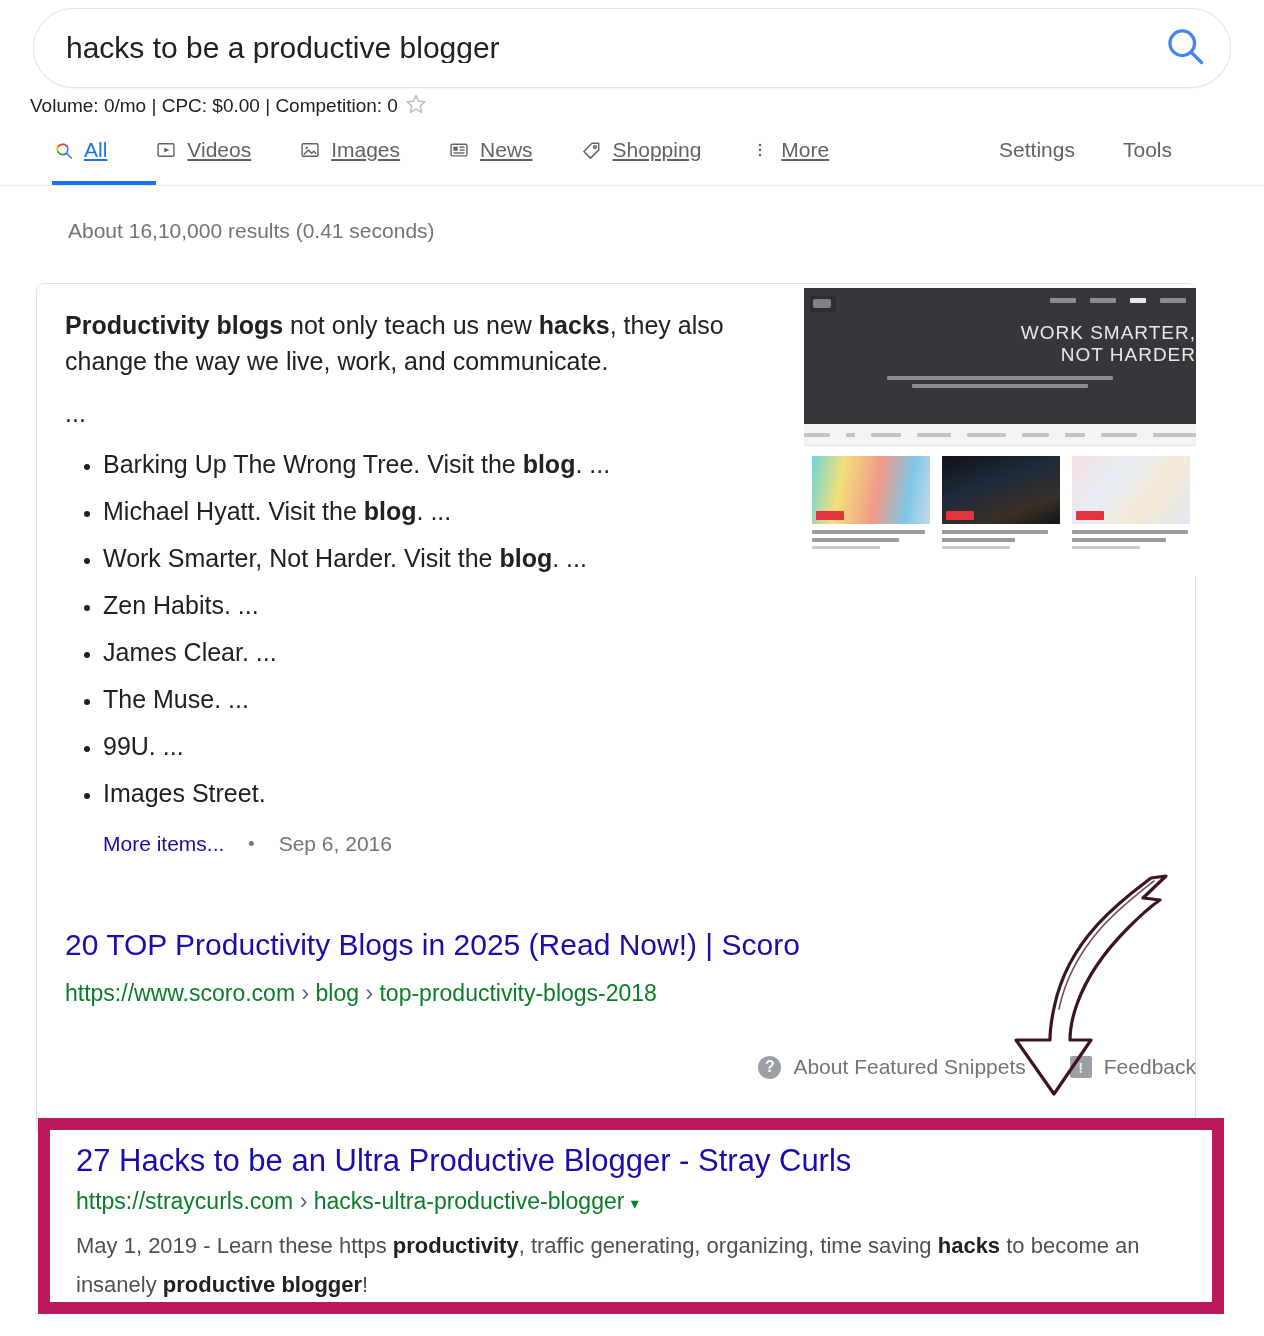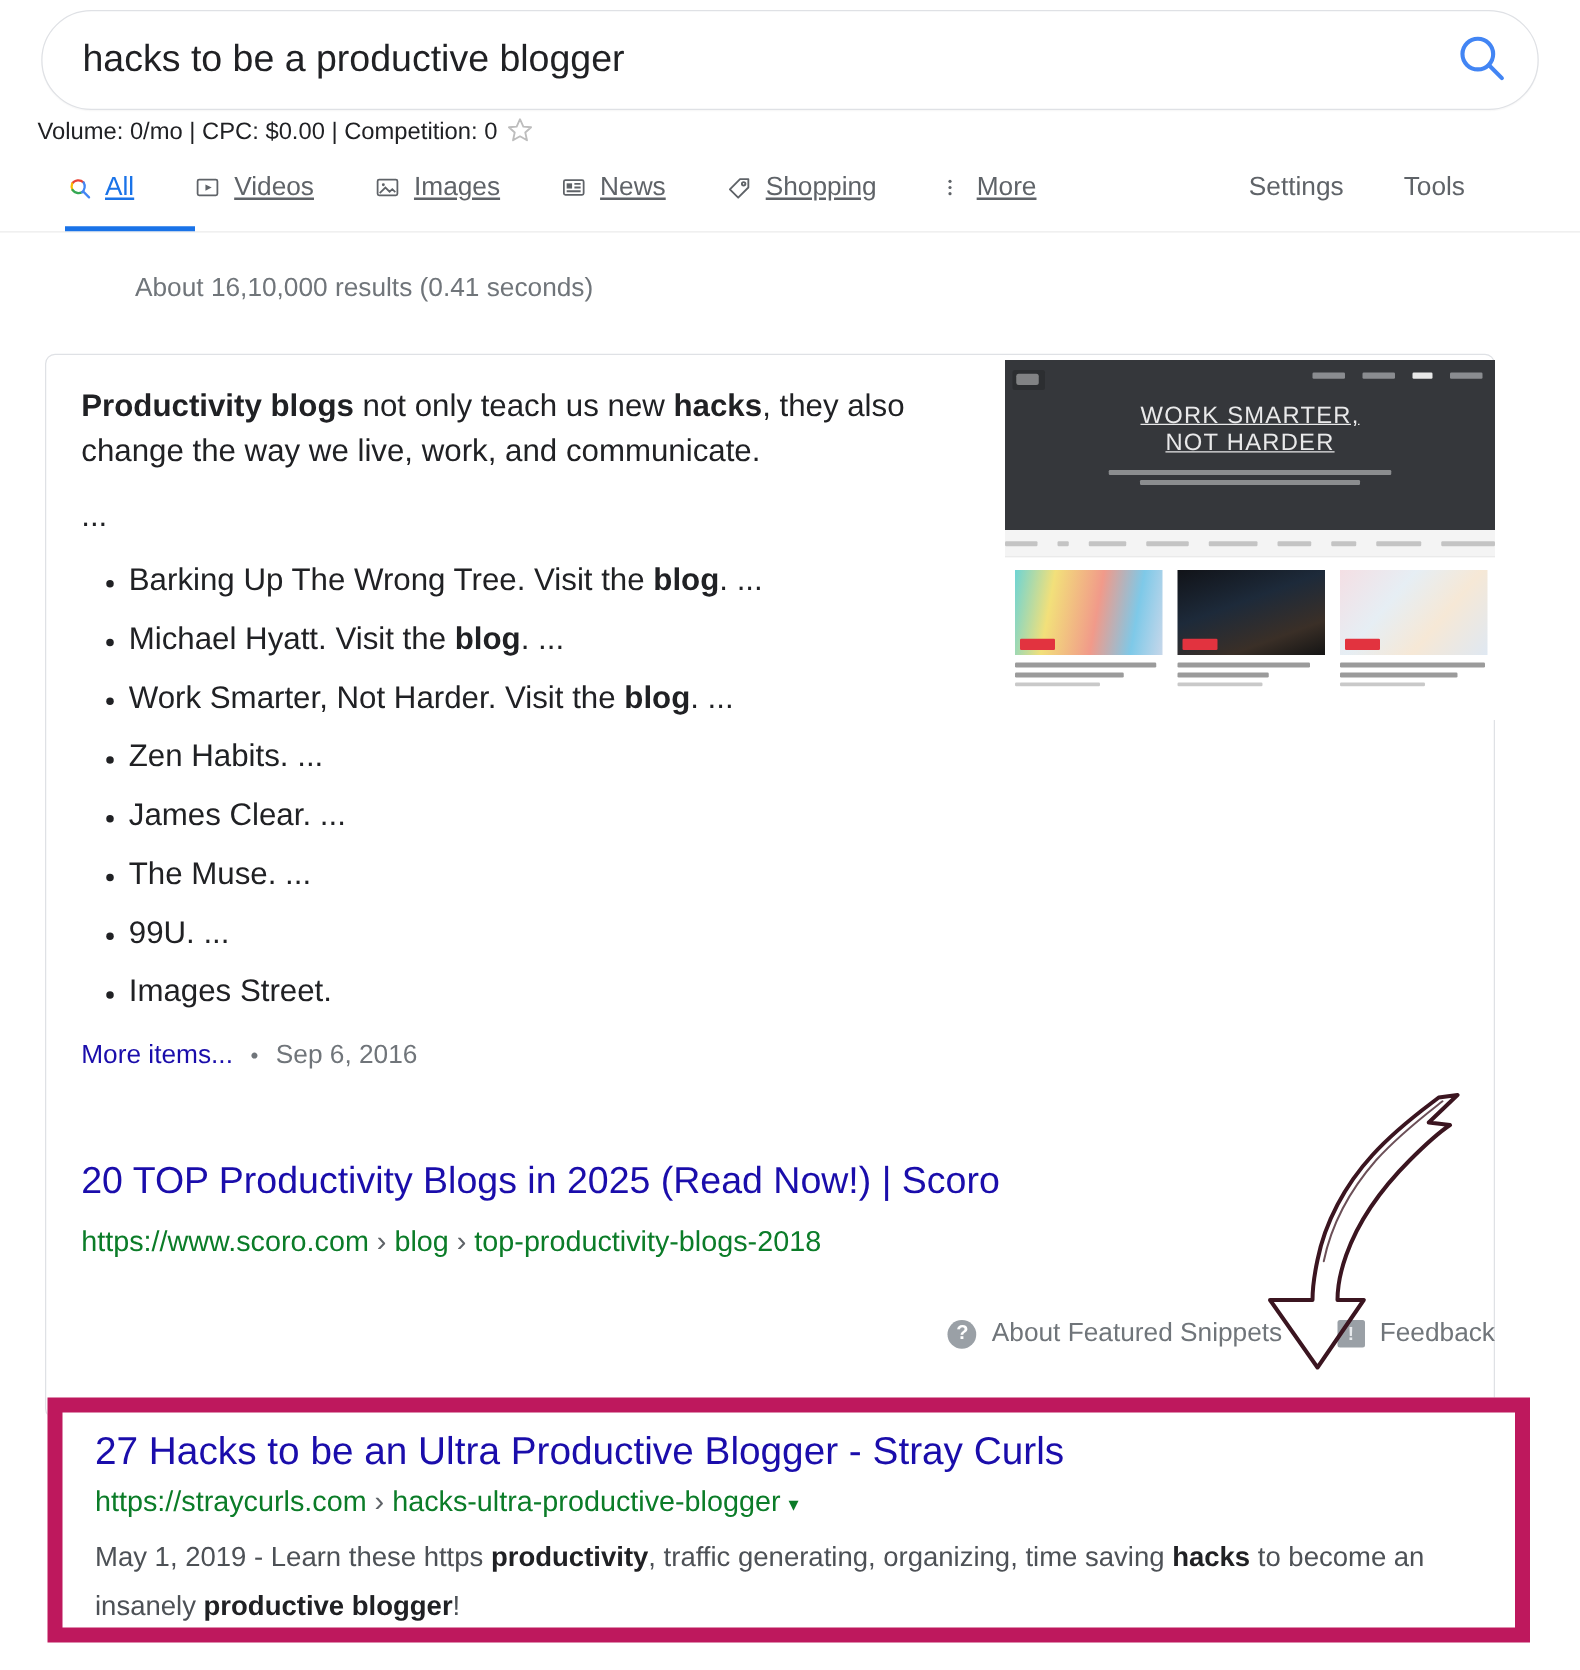--- a/index.html
+++ b/index.html
@@ -107,21 +107,20 @@
     font-size: 21px;
     color: #5f6368;
   }
 
   
   .result-stats {
     position: absolute;
     left: 68px; top: 219px;
     font-size: 21px;
     color: #70757a;
-    margin-left: 40px;
   }
 
   
   .fs-card {
     position: absolute;
     left: 36px; top: 283px;
     width: 1160px; height: 852px;
     border: 1px solid #dfe1e5;
     border-radius: 8px;
     background: #fff;
@@ -150,24 +149,25 @@
   }
   .fs-list li {
     font-size: 25px;
     line-height: 1.0;
     color: #202124;
     margin-bottom: 22px;
   }
   .fs-list li::marker { font-size: 20px; }
   .fs-moreitems {
     margin-top: 26px;
+    margin-left: 38px;
     font-size: 21px;
     display: flex;
     align-items: center;
-    gap: 14px;
+    gap: 24px;
     text-align: center;
   }
   .fs-moreitems .more-link { color: #1a0dab; }
   .fs-moreitems .dot { color: #70757a; font-size: 18px; }
   .fs-moreitems .date { color: #70757a; }
 
   .fs-title {
     position: absolute;
     left: 28px; top: 644px;
     font-size: 30px;
@@ -208,26 +208,25 @@
     opacity: .55;
   }
   .tb-nav {
     position: absolute; right: 10px; top: 10px;
     display: flex; gap: 14px;
   }
   .tb-nav i { display:block; width: 26px; height: 5px; background:#8a8c90; border-radius:1px; }
   .tb-nav i.b { background:#e8e8e8; width: 16px; }
   .tb-h1 {
     position: absolute; left: 0; right: 0; top: 34px;
-    text-align: center;
+    text-align: right;
     color: #e9e9ea;
     font-size: 19px;
     letter-spacing: 1px;
     line-height: 1.18;
-    text-decoration: underline;
   }
   .tb-sub {
     position: absolute; left: 0; right: 0; top: 84px;
     text-align: center;
   }
   .tb-sub i {
     display: block; margin: 4px auto;
     height: 4px; background:#9a9c9f; opacity:.85; border-radius:1px;
   }
   .tb-menu {

